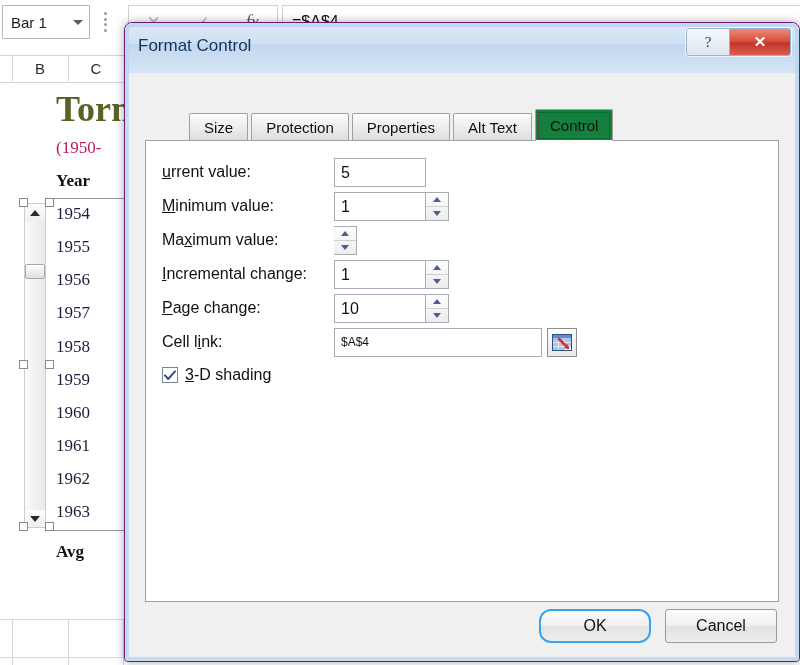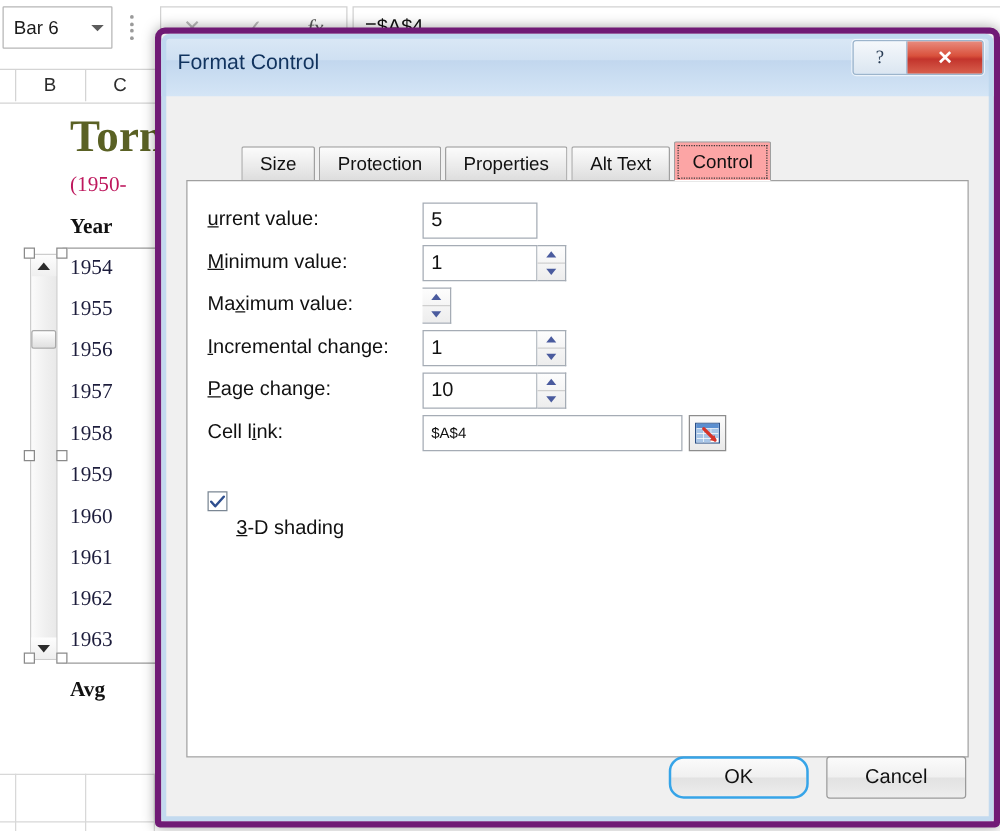--- a/index.html
+++ b/index.html
@@ -111,21 +111,21 @@
     box-sizing:border-box;
   }
 
   
   #dlg{
     position:absolute;left:124px;top:22px;width:676px;height:640px;
     border-radius:8px 8px 4px 4px;
     background:#f0f0f0;
     box-shadow:0 0 10px rgba(0,0,0,.35);
     box-sizing:border-box;
-    border:5px solid #701a75;
+    border:1px solid #701a75;
     overflow:hidden;
   }
   .dlg-frame{
     position:absolute;left:0;top:0;right:0;bottom:0;
     border:4px solid rgba(188,214,238,.88);
     border-radius:7px 7px 3px 3px;
     box-sizing:border-box;
     pointer-events:none;
   }
   .titlebar{
@@ -156,21 +156,21 @@
   .tabstrip{position:absolute;left:20px;top:86px;height:32px;display:flex;align-items:flex-end;padding-left:44px;}
   .tab{
     height:28px;margin-right:3px;padding:0 14px;
     display:flex;align-items:center;justify-content:center;
     font-size:15px;color:#111;
     background:linear-gradient(to bottom,#fcfcfc,#ebebeb 55%,#dcdcdc);
     border:1px solid #a0a0a0;border-bottom:none;
     border-radius:2px 2px 0 0;box-sizing:border-box;
   }
   .tab.active{
-    height:32px;background:#fca5a5;border:1px solid #a0a0a0;border-bottom:1px solid #fff;
+    height:32px;background:#15803d;border:1px solid #a0a0a0;border-bottom:1px solid #fff;
     position:relative;z-index:3;
   }
   .tab.active .tab-focus{
     position:absolute;left:2px;top:2px;right:2px;bottom:1px;
     border:1px dotted #3a3a3a;
   }
   .tab span{position:relative;z-index:1;}
 
   .panel{
     position:absolute;left:20px;top:117px;right:20px;height:462px;
@@ -210,41 +210,41 @@
     background:linear-gradient(to bottom,#fcfcfc,#e9e9e9);
     display:flex;align-items:center;justify-content:center;
   }
 
   .chk-row{position:absolute;left:16px;top:225px;display:flex;align-items:center;}
   .chkbox{
     width:16px;height:16px;border:1px solid #7b8794;background:#fff;box-sizing:border-box;
     display:flex;align-items:center;justify-content:center;margin-right:7px;
   }
   .chkbox svg{display:block;}
-  .chk-label{font-size:16px;color:#111;margin-top:44px;}
+  .chk-label{font-size:16px;color:#111;}
 
   
   .btnrow{position:absolute;right:22px;bottom:18px;display:flex;}
   .dbtn{
     width:112px;height:34px;margin-left:14px;box-sizing:border-box;
     display:flex;align-items:center;justify-content:center;
     font-size:16px;color:#111;border-radius:3px;
     border:1px solid #9a9a9a;
     background:linear-gradient(to bottom,#fbfbfb 0%,#f0f0f0 48%,#e2e2e2 52%,#ededed 100%);
   }
   .dbtn.default{border:2px solid #36a4e8;border-radius:12px;}
 </style>
 </head>
 <body>
 
 <div id="excel">
 
   <div class="fb-row">
     <div class="namebox">
-      <div class="nb-text">Bar 6</div>
+      <div class="nb-text">Bar 1</div>
       <div class="nb-arrow">
           <i></i>
         </div>
     </div>
 
     <div class="grip">
       <span></span>
         <span></span>
         <span></span>
         <span></span>

